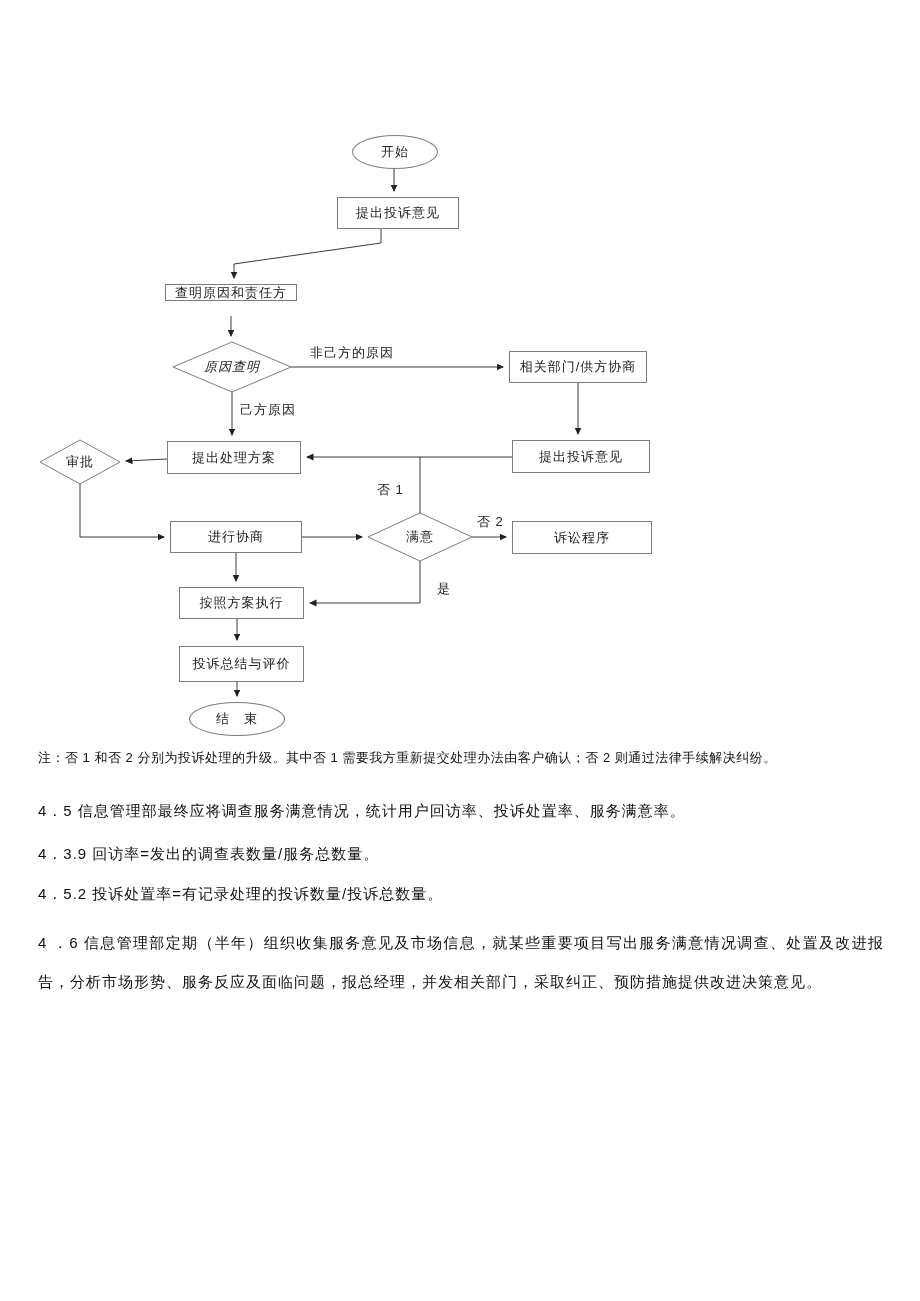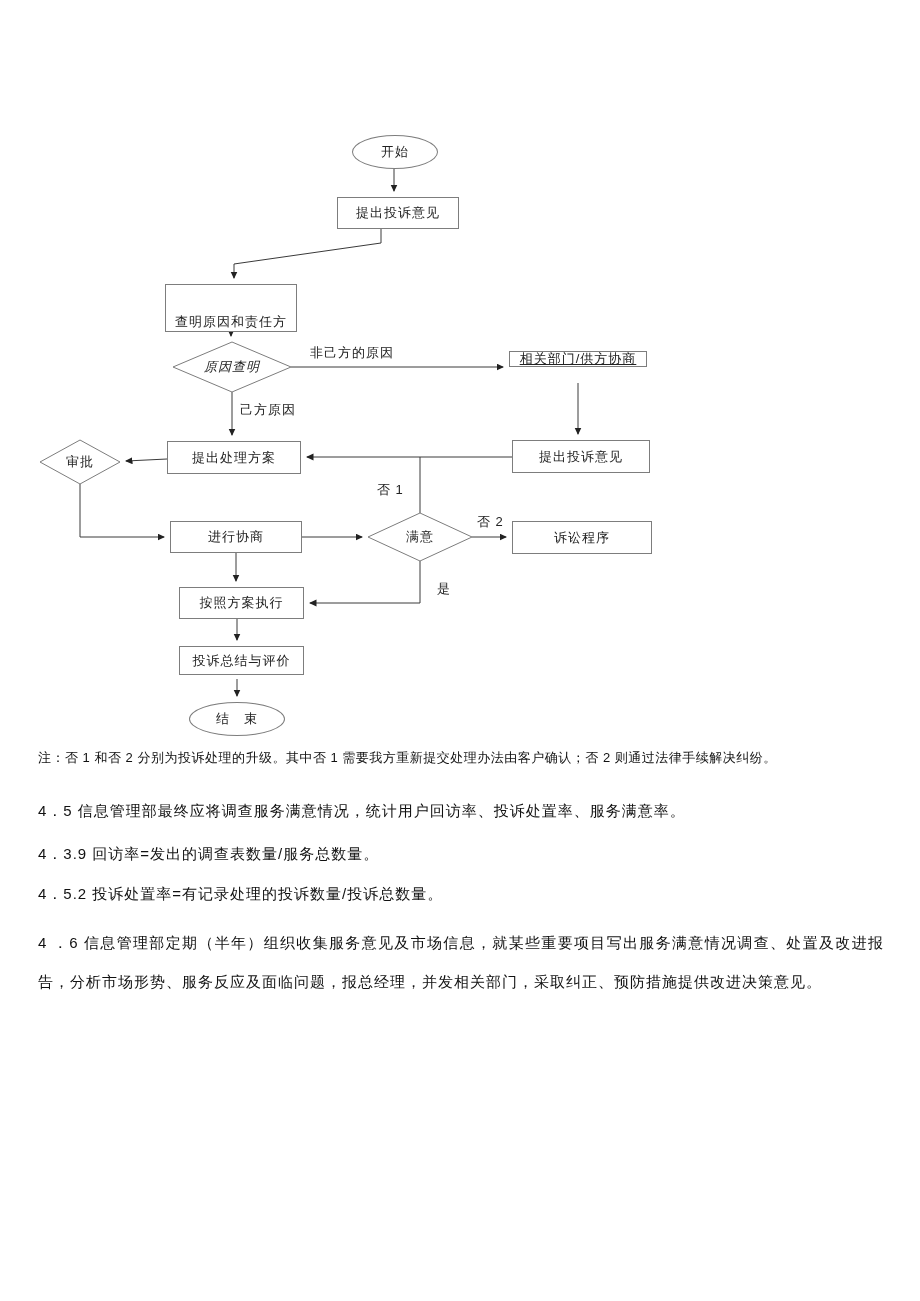--- a/index.html
+++ b/index.html
@@ -81,29 +81,29 @@
   </svg>
 
   <div class="node oval" style="left:352px; top:135px; width:86px; height:34px;">
     <span>开始</span>
   </div>
 
   <div class="node" style="left:337px; top:197px; width:122px; height:32px;">
     <span>提出投诉意见</span>
   </div>
 
-  <div class="node" style="left:165px; top:284px; width:132px; height:48px;align-items:flex-end;">
+  <div class="node" style="left:165px; top:284px; width:132px; height:17px;">
     <span>查明原因和责任方</span>
   </div>
 
   <div class="diamond-label" style="left:174px; top:357px; width:116px; height:20px;font-style:italic;">
     <span>原因查明</span>
   </div>
 
-  <div class="node" style="left:509px; top:351px; width:138px; height:16px;text-decoration:underline;">
+  <div class="node" style="left:509px; top:351px; width:138px; height:32px;">
     <span>相关部门/供方协商</span>
   </div>
 
   <div class="node" style="left:512px; top:440px; width:138px; height:33px;">
     <span>提出投诉意见</span>
   </div>
 
   <div class="node" style="left:167px; top:441px; width:134px; height:33px;">
     <span>提出处理方案</span>
   </div>
@@ -121,21 +121,21 @@
   </div>
 
   <div class="node" style="left:512px; top:521px; width:140px; height:33px;">
     <span>诉讼程序</span>
   </div>
 
   <div class="node" style="left:179px; top:587px; width:125px; height:32px;">
     <span>按照方案执行</span>
   </div>
 
-  <div class="node" style="left:179px; top:646px; width:125px; height:29px;">
+  <div class="node" style="left:179px; top:646px; width:125px; height:36px;">
     <span>投诉总结与评价</span>
   </div>
 
   <div class="node oval" style="left:189px; top:702px; width:96px; height:34px;">
     <span>结　束</span>
   </div>
 
   <span class="edge-label" style="left:310px; top:344px;">非己方的原因</span>
   <span class="edge-label" style="left:240px; top:401px;">己方原因</span>
   <span class="edge-label" style="left:377px; top:481px;">否 1</span>

